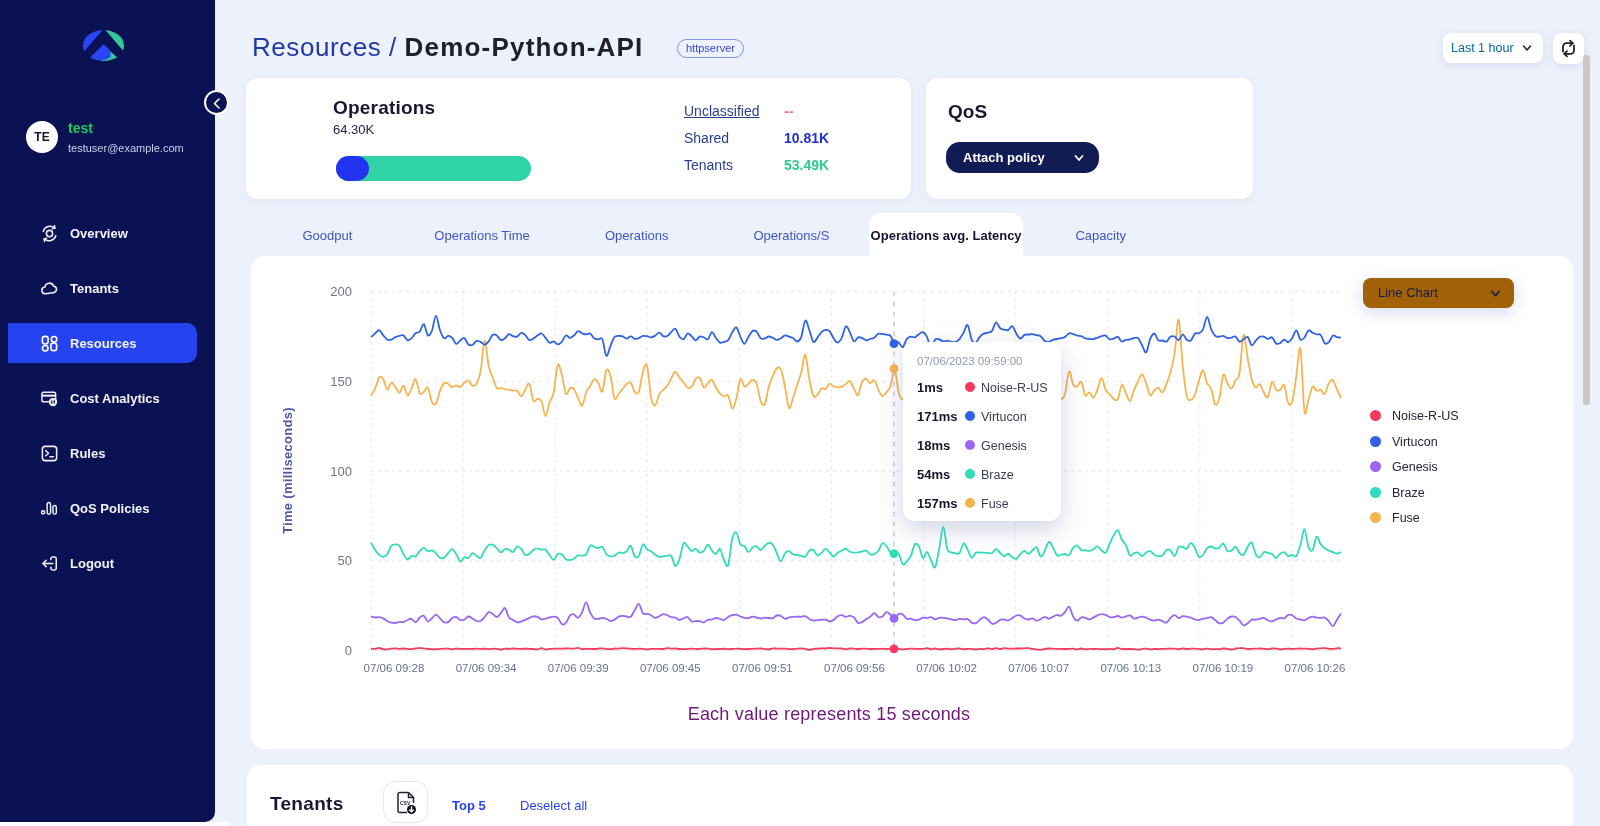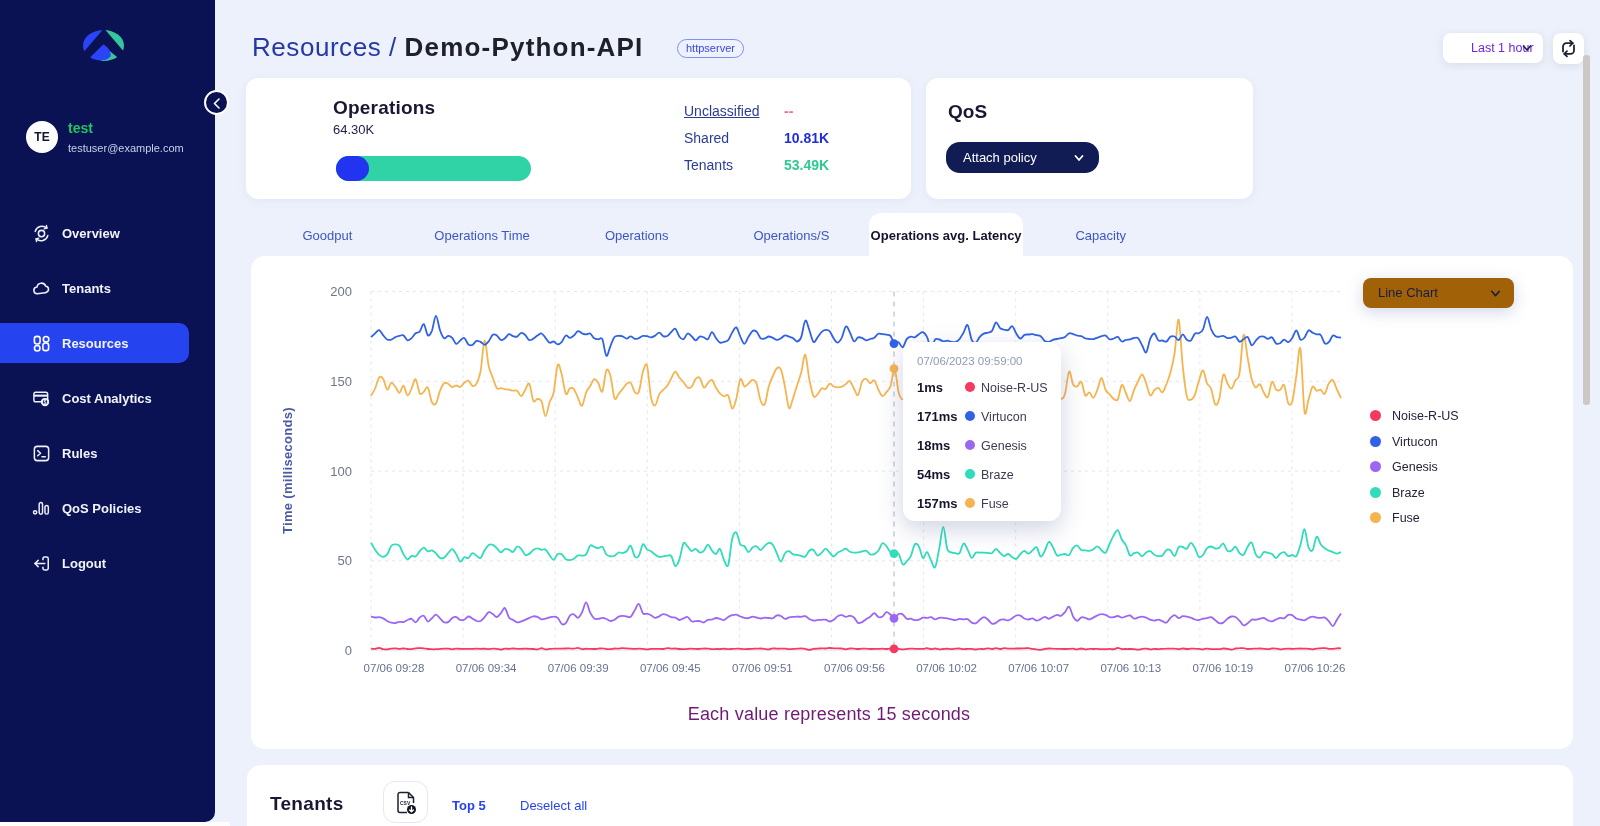--- a/index.html
+++ b/index.html
@@ -6,46 +6,46 @@
 html,body { width:1600px; height:826px; overflow:hidden; }
 body { font-family:"Liberation Sans", sans-serif; background:#edf1fb; position:relative; }
 
 
 #sidebar { position:absolute; left:0; top:0; width:215px; height:822px; background:#0a1254; border-bottom-right-radius:10px; z-index:5; }
 #collapse { position:absolute; left:204px; top:90px; width:25px; height:25px; background:#0a1254; border:2px solid #fff; border-radius:50%; z-index:6; color:#fff; text-align:center; line-height:21px; font-size:12px; }
 .logo { position:absolute; left:80px; top:28px; }
 .avatar { position:absolute; left:26px; top:121px; width:32px; height:32px; border-radius:50%; background:#fff; color:#0f172a; font-weight:bold; font-size:12px; text-align:center; line-height:32px; }
 .uname { position:absolute; left:68px; top:120px; color:#22c55e; font-size:14px; font-weight:bold; }
 .uemail { position:absolute; left:68px; top:142px; color:#c9d1ec; font-size:11px; }
-.nav { position:absolute; left:0; top:213px; width:172px; }
+.nav { position:absolute; left:8px; top:213px; width:172px; }
 .nav-item { position:relative; height:40px; margin-bottom:15px; color:#f2f4fc; font-size:13px; font-weight:bold; display:flex; align-items:center; }
 .nav-item .ic { position:absolute; left:32px; width:19px; height:19px; }
 .nav-item .lbl { position:absolute; left:62px; }
 .nav-item.active { background:#2643f0; width:189px; border-radius:0 10px 10px 0; }
 
 
 #crumb { position:absolute; left:252px; top:32px; font-size:26px; color:#2538a8; letter-spacing:0.55px; }
 #crumb b { color:#202028; font-weight:bold; letter-spacing:1.2px; }
 #chip { position:absolute; left:677px; top:39px; padding:2px 8px 3px; font-size:11px; color:#3a49d8; border:1px solid #8290ef; border-radius:11px; background:#eef1fe; }
-#timesel { position:absolute; left:1443px; top:33px; width:100px; height:30px; background:#fff; border-radius:8px; box-shadow:0 2px 8px rgba(120,130,180,0.18); font-size:12.5px; color:#6d28d9; line-height:30px; padding-left:28px; }
+#timesel { position:absolute; left:1443px; top:33px; width:100px; height:30px; background:#fff; border-radius:8px; box-shadow:0 2px 8px rgba(120,130,180,0.18); font-size:12.5px; color:#0369a1; line-height:30px; padding-left:8px; }
 #timesel svg { position:absolute; right:10px; top:9px; }
 #refreshbtn { position:absolute; left:1553px; top:33px; width:31px; height:31px; background:#fff; border-radius:8px; box-shadow:0 2px 8px rgba(120,130,180,0.18); }
 
 
 .card { position:absolute; background:#fff; border-radius:12px; box-shadow:0 2px 10px rgba(140,150,200,0.10); }
 #card-ops { left:246px; top:78px; width:665px; height:121px; }
 #ops-title { position:absolute; left:87px; top:19px; font-size:19px; font-weight:bold; color:#191733; letter-spacing:0.2px; }
 #ops-sub { position:absolute; left:87px; top:44px; font-size:13px; color:#23224a; }
 #ops-bar { position:absolute; left:90px; top:78px; width:195px; height:25px; border-radius:13px; background:#2fd3a6; }
 #ops-bar .seg { position:absolute; left:0; top:0; width:33px; height:25px; border-radius:13px; background:#2334f0; }
 .stat-row { position:absolute; left:438px; font-size:14px; color:#2b3c93; }
 .stat-row .v { position:absolute; left:100px; font-weight:bold; white-space:nowrap; }
 #card-qos { left:926px; top:78px; width:327px; height:121px; }
 #qos-title { position:absolute; left:22px; top:23px; font-size:19px; font-weight:bold; color:#191733; }
-#attach { position:absolute; left:20px; top:64px; width:153px; height:31px; background:#111b54; border-radius:14px; color:#fff; font-size:13px; font-weight:normal; line-height:31px; padding-left:17px; }
+#attach { position:absolute; left:20px; top:64px; width:153px; height:31px; background:#111b54; border-radius:14px; color:#fff; font-size:13px; font-weight:bold; line-height:31px; padding-left:17px; }
 #attach svg { position:absolute; right:14px; top:10px; }
 
 
 #tabs { position:absolute; left:250px; top:213px; width:1083px; height:43px; display:flex; }
 .tab { width:154.7px; text-align:center; font-size:13px; color:#3d56c5; padding-top:15px; }
 .tab.active { background:#fff; border-radius:12px 12px 0 0; color:#14142e; font-weight:bold; }
 
 
 #chart-card { position:absolute; left:251px; top:256px; width:1322px; height:493px; background:#fff; border-radius:14px; }
 #ylab { position:absolute; left:-94px; top:207px; transform:rotate(-90deg); font-size:13px; font-weight:bold; color:#4b5aa5; width:260px; text-align:center; letter-spacing:0.3px; }

